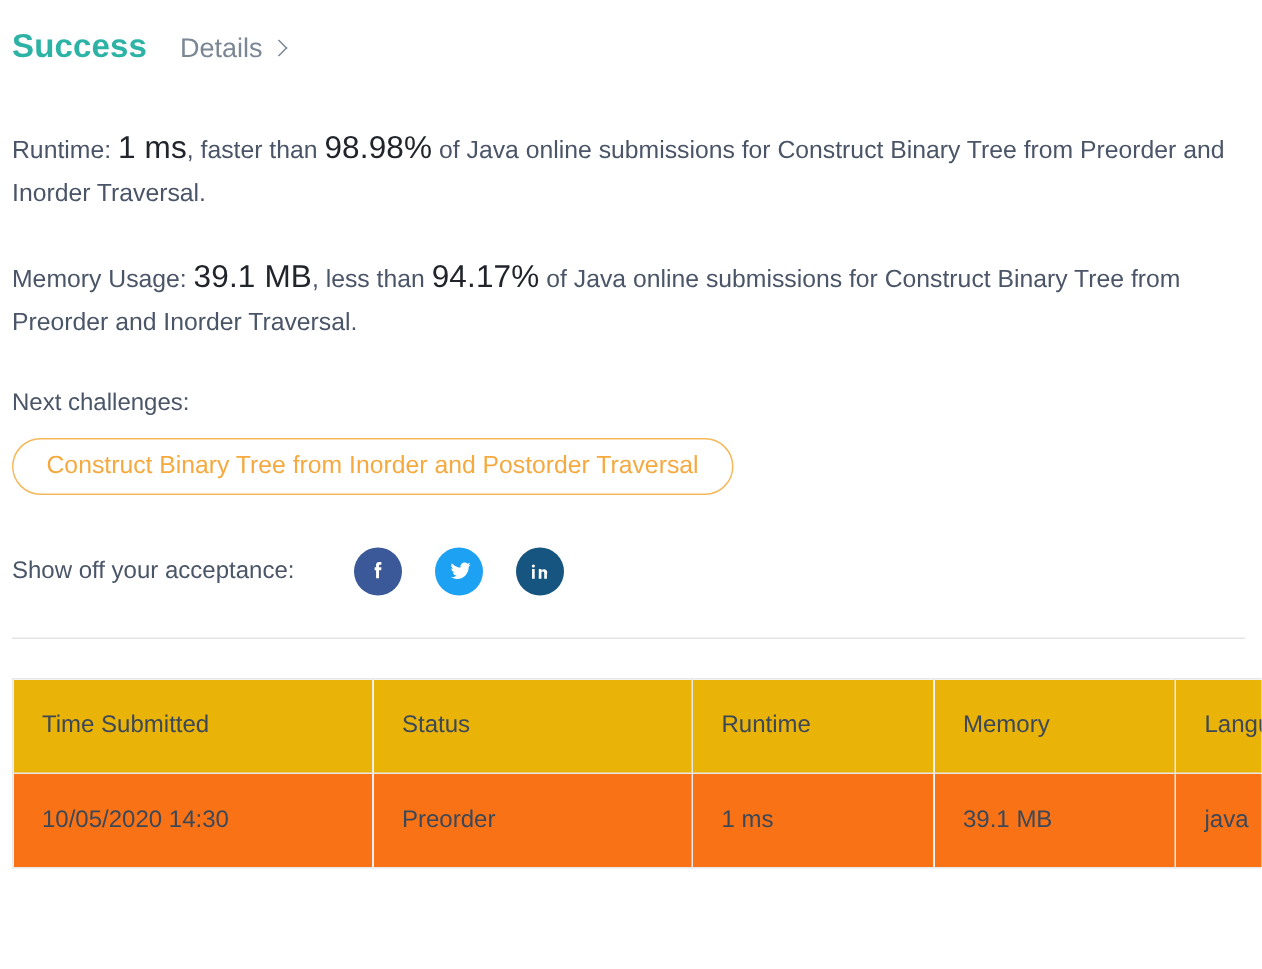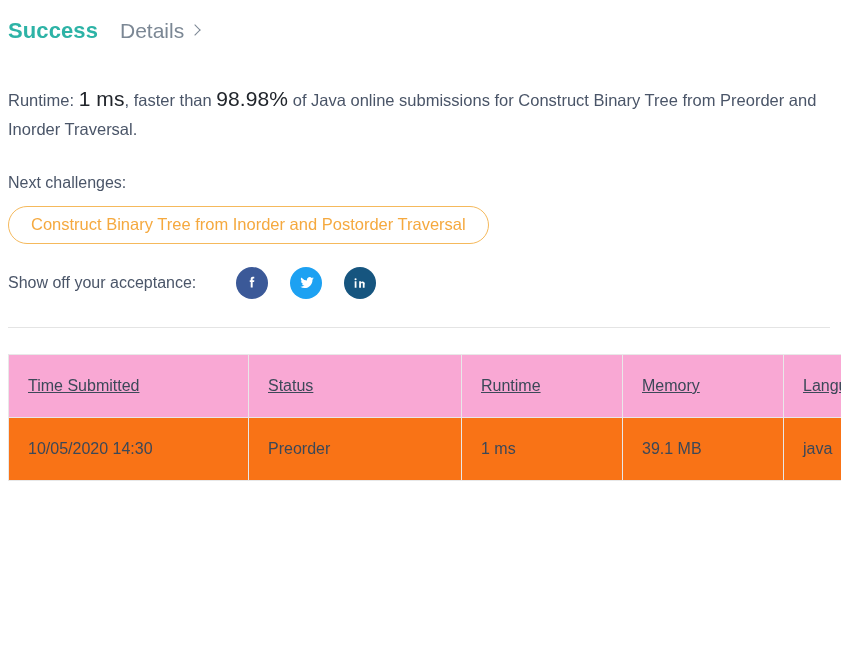--- a/index.html
+++ b/index.html
@@ -32,21 +32,21 @@
   .status-title {
     font-size: 22px;
     font-weight: 600;
     color: #2db3a6;
     letter-spacing: 0.1px;
   }
   .details-link {
     display: inline-flex;
     align-items: center;
     gap: 7px;
-    font-size: 21px;
+    font-size: 18px;
     color: #7b8794;
     cursor: pointer;
   }
   .chev {
     display: inline-block;
     width: 7px;
     height: 7px;
     border-right: 1.6px solid #7b8794;
     border-bottom: 1.6px solid #7b8794;
     transform: rotate(-45deg);
@@ -72,21 +72,21 @@
 
   
   .next-label {
     font-size: 16px;
     color: #4a5568;
     padding-left: 8px;
     margin-top: 30px;
   }
   .challenge-pill {
     display: inline-block;
-    margin: 14px 0 0 8px;
+    margin: 14px 0 12px 8px;
     padding: 7px 22px 8px 22px;
     border: 1.4px solid #f5b95c;
     border-radius: 40px;
     color: #f5a93f;
     font-size: 16.5px;
     line-height: 21px;
     background: #ffffff;
     cursor: pointer;
     white-space: nowrap;
   }
@@ -135,21 +135,21 @@
     text-align: left;
     font-weight: normal;
     font-size: 16px;
     color: #3c4858;
     padding: 0 0 0 19px;
     height: 62px;
     vertical-align: middle;
     overflow: hidden;
     white-space: nowrap;
   }
-  .sub-table thead th { background: #f9a8d4; text-decoration: underline; }
+  .sub-table thead th { background: #eab308; }
   .sub-table tbody td { background: #f97316; }
   .cell-accepted { color: #0fa3a3; }
 
   .col-time { width: 220px; }
   .col-status { width: 193px; }
   .col-runtime { width: 141px; }
   .col-memory { width: 141px; }
   .col-language { width: 117px; }
 </style>
 </head>
@@ -165,20 +165,26 @@
     </span>
   </div>
 
   <div class="stat-line stat-runtime">
     <span>Runtime:</span>
     <span class="big">1 ms</span><span>, faster than</span>
     <span class="big">98.98%</span>
     <span>of Java online submissions for Construct Binary Tree from Preorder and Inorder Traversal.</span>
   </div>
 
+  <div class="stat-line stat-memory">
+    <span>Memory Usage:</span>
+    <span class="big">39.1 MB</span><span>, less than</span>
+    <span class="big">94.17%</span>
+    <span>of Java online submissions for Construct Binary Tree from Preorder and Inorder Traversal.</span>
+  </div>
 
   <div class="next-label">Next challenges:</div>
   <div>
     <span class="challenge-pill">Construct Binary Tree from Inorder and Postorder Traversal</span>
   </div>
 
   <div class="share-row">
     <span class="share-label">Show off your acceptance:</span>
 
     <span class="social" style="background:#3b5998;">

